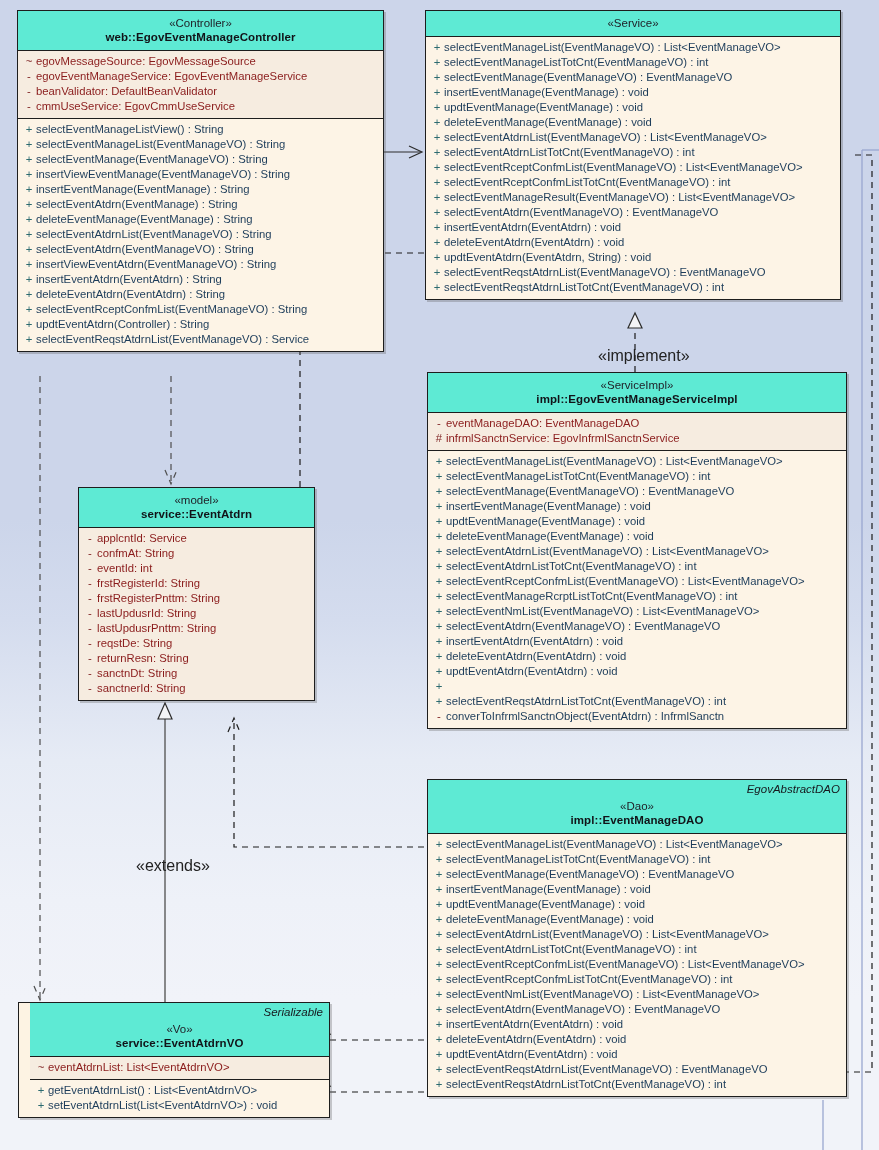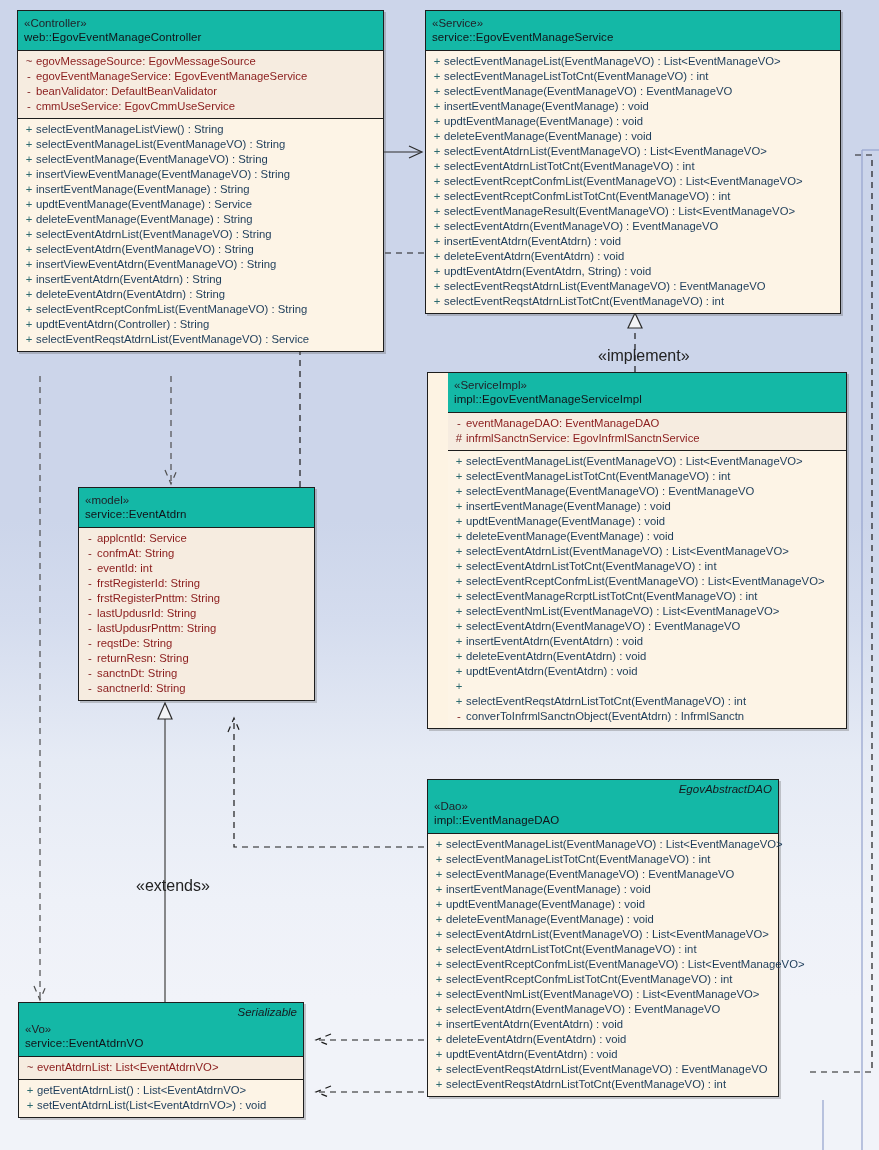--- a/index.html
+++ b/index.html
@@ -31,35 +31,35 @@
   
   .uml-class {
     position: absolute;
     box-sizing: border-box;
     border: 1px solid #1d1d1d;
     background: #fdf3e3;
     box-shadow: 2px 2px 0 rgba(90,90,90,.30);
     z-index: 5;
   }
   .uml-header {
-    background: #14b8a6;
+    background: #5eead4;
     border-bottom: 1px solid #1d1d1d;
     padding: 5px 6px 6px 6px;
-    text-align: left;
+    text-align: center;
     position: relative;
   }
   .stereotype {
     font-size: 11.5px;
     color: #20232a;
     line-height: 14px;
     display: block;
   }
   .classname {
     font-size: 11.5px;
-    font-weight: normal;
+    font-weight: bold;
     color: #111318;
     line-height: 14px;
     display: block;
     letter-spacing: .1px;
   }
   .iface-tag {
     position: absolute;
     right: 6px;
     top: 3px;
     font-size: 11.5px;
@@ -95,44 +95,44 @@
   .vis-priv { color: #7c1f1f; }
   .vis-prot { color: #7c1f1f; }
   .vis-pkg  { color: #7c1f1f; }
   .mtext { display: inline-block; }
   .attr-compartment .mtext { color: #8a1b1b; }
   .op-compartment  .mtext { color: #1c3c5a; }
 
   
   #box-controller { left: 17px;  top: 10px;  width: 367px; }
   #box-service    { left: 425px; top: 10px;  width: 416px; }
-  #box-serviceimpl{ left: 427px; top: 372px; width: 420px; padding-left: 20px; }
-  #box-dao        { left: 427px; top: 779px; width: 352px; }
+  #box-serviceimpl{ left: 427px; top: 372px; width: 420px; }
+  #box-dao        { left: 427px; top: 779px; width: 420px; }
   #box-model      { left: 78px;  top: 487px; width: 237px; }
-  #box-vo         { left: 18px;  top: 1002px; width: 286px; }
+  #box-vo         { left: 18px;  top: 1002px; width: 312px; padding-left: 11px; }
 
   
   .conn { position: absolute; z-index: 2; }
   svg.conn { overflow: visible; }
   .ln       { stroke: #2c2c2c; stroke-width: 1.2px; fill: none; }
   .ln-dash  { stroke: #1c1c1c; stroke-width: 1.2px; fill: none; stroke-dasharray: 6 5; }
   .ln-dash-gray { stroke: #4e4e4e; stroke-width: 1.2px; fill: none; stroke-dasharray: 6 5; }
   .ln-solid-gray{ stroke: #5a5a5a; stroke-width: 1.4px; fill: none; }
   .ln-blue  { stroke: #9aa7d0; stroke-width: 1.3px; fill: none; }
   .hollow   { fill: #f4f4f6; stroke: #2c2c2c; stroke-width: 1.2px; }
 
   .edge-label {
     position: absolute;
     font-size: 16px;
     color: #222;
     z-index: 4;
     white-space: nowrap;
   }
   #lbl-implement { left: 598px; top: 347px; }
-  #lbl-extends   { left: 136px; top: 857px; margin-top: 20px; }
+  #lbl-extends   { left: 136px; top: 857px; }
 </style>
 </head>
 <body>
 
 <div id="canvas">
 
   <svg class="conn" width="879" height="1150" style="left:0;top:0;">
 
     <g>
       <path class="ln" d="M 384,152 L 421,152"></path>
@@ -233,21 +233,21 @@
         <div class="member">
           <span class="vis vis-pub">+</span>
           <span class="mtext">insertViewEventManage(EventManageVO) : String</span>
         </div>
         <div class="member">
           <span class="vis vis-pub">+</span>
           <span class="mtext">insertEventManage(EventManage) : String</span>
         </div>
         <div class="member">
           <span class="vis vis-pub">+</span>
-          <span class="mtext">updtEventManage(EventManage) : Service</span>
+          <span class="mtext">selectEventAtdrn(EventManage) : String</span>
         </div>
         <div class="member">
           <span class="vis vis-pub">+</span>
           <span class="mtext">deleteEventManage(EventManage) : String</span>
         </div>
         <div class="member">
           <span class="vis vis-pub">+</span>
           <span class="mtext">selectEventAtdrnList(EventManageVO) : String</span>
         </div>
         <div class="member">
@@ -277,21 +277,20 @@
         <div class="member">
           <span class="vis vis-pub">+</span>
           <span class="mtext">selectEventReqstAtdrnList(EventManageVO) : Service</span>
         </div>
       </div>
   </div>
 
   <div class="uml-class" id="box-service">
     <div class="uml-header">
       <span class="stereotype">«Service»</span>
-      <span class="classname">service::EgovEventManageService</span>
     </div>
     <div class="uml-compartment op-compartment last">
         <div class="member">
           <span class="vis vis-pub">+</span>
           <span class="mtext">selectEventManageList(EventManageVO) : List&lt;EventManageVO&gt;</span>
         </div>
         <div class="member">
           <span class="vis vis-pub">+</span>
           <span class="mtext">selectEventManageListTotCnt(EventManageVO) : int</span>
         </div>

